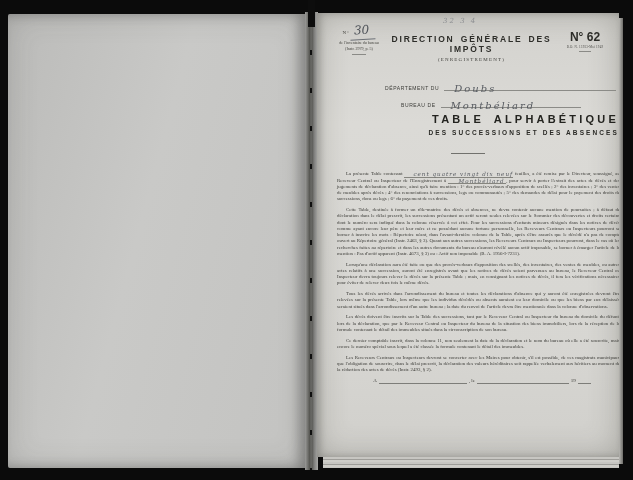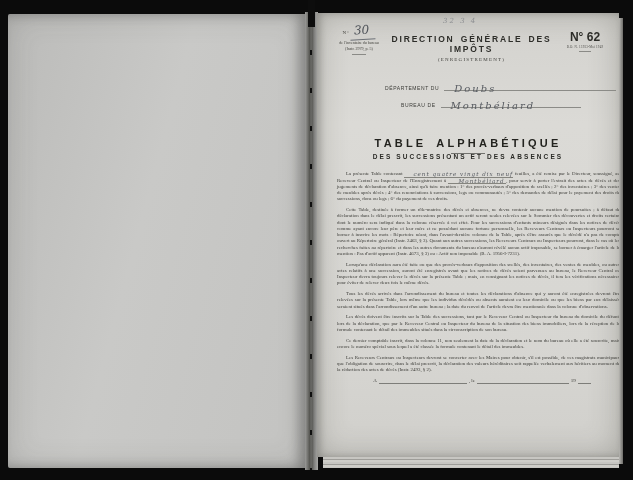--- a/index.html
+++ b/index.html
@@ -83,21 +83,21 @@
     display: inline-block; border-bottom: .8px solid #8b8b87;
     height: 7px; vertical-align: bottom; margin-left: 3px;
   }
   .hw {
     font-family: "DejaVu Serif", serif; font-style: italic; color: #565a60;
   }
   .fill-line .hw { font-size: 10px; letter-spacing: 2px; padding-left: 10px; }
 
   
   .doc-title {
-    position: absolute; left: 0; top: 124px; width: 100%; text-align: center;
+    position: absolute; left: 0; top: 100px; width: 100%; text-align: right;
     font-family: "Liberation Sans", sans-serif; font-weight: bold; color: #23231f;
   }
   .doc-title .t1 { font-size: 11px; letter-spacing: 3.2px; word-spacing: 4px; }
   .doc-title .t2 { margin-top: 4px; font-size: 6.5px; letter-spacing: 2.1px; color: #2b2b27; }
   .title-rule {
     position: absolute; left: 50%; transform: translateX(-50%);
     top: 140px; width: 34px; height: 1px; background: #71716d;
   }
 
   

